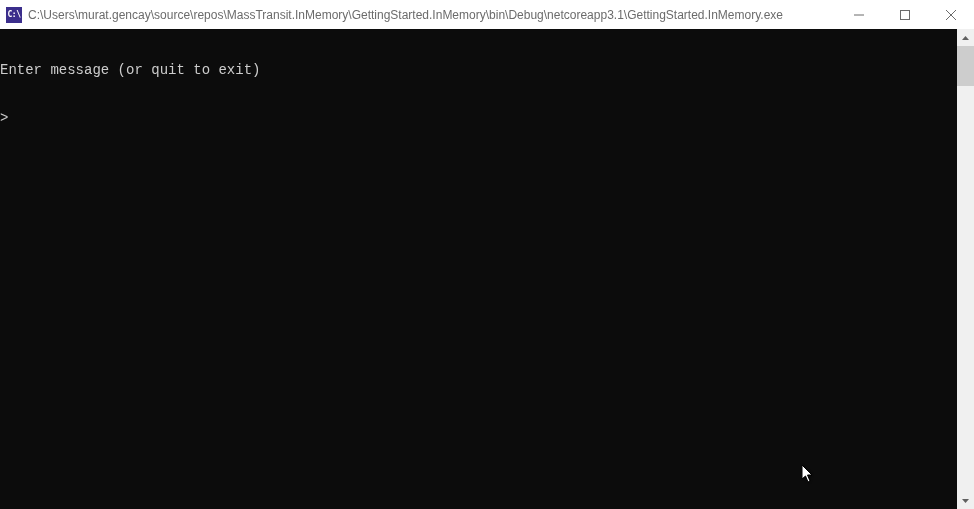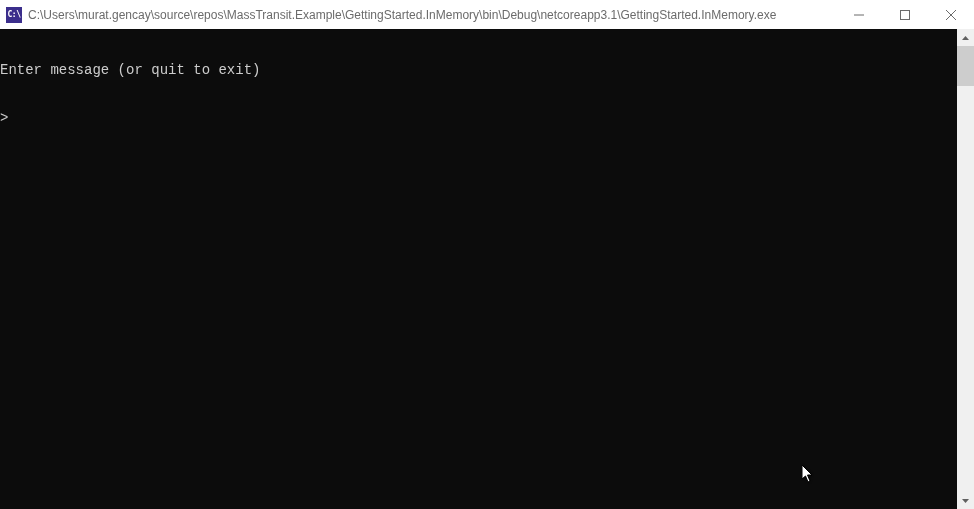--- a/index.html
+++ b/index.html
@@ -137,21 +137,21 @@
     }
   </style>
 </head>
 <body>
 
 <div class="window">
   <div class="titlebar">
     <div class="titlebar-icon">
       <span>C:\</span>
     </div>
-    <div class="titlebar-text">C:\Users\murat.gencay\source\repos\MassTransit.Example\GettingStarted.InMemory\bin\Debug\netcoreapp3.1\GettingStarted.InMemory.exe</div>
+    <div class="titlebar-text">C:\Users\murat.gencay\source\repos\MassTransit.InMemory\GettingStarted.InMemory\bin\Debug\netcoreapp3.1\GettingStarted.InMemory.exe</div>
     <div class="titlebar-controls">
       <div class="titlebar-btn">
         <svg viewBox="0 0 10 10">
           <line x1="0" y1="5" x2="10" y2="5" stroke="currentColor" stroke-width="1"></line>
         </svg>
       </div>
       <div class="titlebar-btn">
         <svg viewBox="0 0 10 10">
           <rect x="0.5" y="0.5" width="9" height="9" fill="none" stroke="currentColor" stroke-width="1"></rect>
         </svg>

